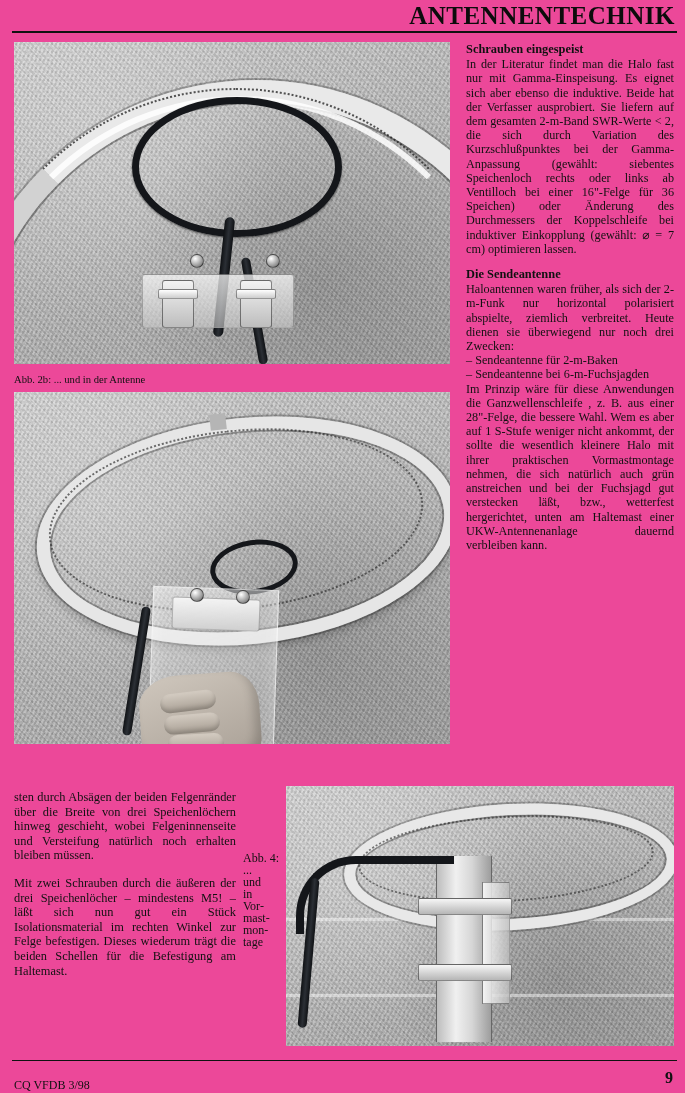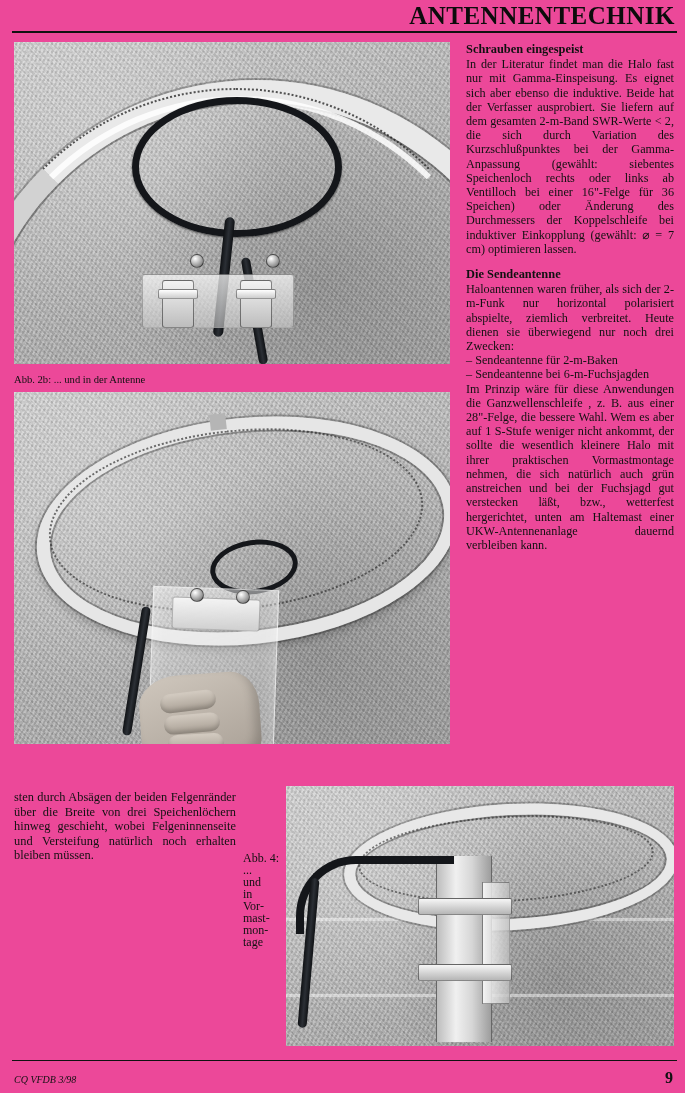--- a/index.html
+++ b/index.html
@@ -153,23 +153,22 @@
     position: absolute;
     left: 12px;
     right: 8px;
     bottom: 32px;
     height: 1.5px;
     background: #111;
   }
   .footer-left {
     position: absolute;
     left: 14px;
-    bottom: 8px;
-    font-size: 10px;
-    font-style: italic;
+    bottom: 0;
+    font-size: 12px;
   }
   .footer-right {
     position: absolute;
     right: 12px;
     bottom: 6px;
     font-size: 16px;
     font-weight: bold;
   }
 
   
@@ -560,20 +559,21 @@
     <div>in</div>
     <div>Vor-</div>
     <div>mast-</div>
     <div>mon-</div>
     <div>tage</div>
   </div>
 
   <div class="bottom-text">
     <p>sten durch Absägen der beiden Felgenränder über die Breite von drei Speichenlöchern hinweg geschieht, wobei Felgeninnenseite und Versteifung natürlich noch erhalten bleiben müssen.</p>
     <div class="gap2"></div>
+    <p>Mit zwei Schrauben durch die äußeren der drei Speichenlöcher – mindestens M5! – läßt sich nun gut ein Stück Isolationsmaterial im rechten Winkel zur Felge befestigen. Dieses wiederum trägt die beiden Schellen für die Befestigung am Haltemast.</p>
   </div>
 
   <div class="col-right">
     <div class="sub-head">Schrauben eingespeist</div>
     <p class="para">In der Literatur findet man die Halo fast nur mit Gamma-Einspeisung. Es eignet sich aber ebenso die induktive. Beide hat der Verfasser ausprobiert. Sie liefern auf dem gesamten 2-m-Band SWR-Werte &lt; 2, die sich durch Variation des Kurzschlußpunktes bei der Gamma-Anpassung (gewählt: siebentes Speichenloch rechts oder links ab Ventilloch bei einer 16"-Felge für 36 Speichen) oder Änderung des Durchmessers der Koppelschleife bei induktiver Einkopplung (gewählt: ⌀ = 7 cm) optimieren lassen.</p>
     <div class="gap"></div>
     <div class="sub-head">Die Sendeantenne</div>
     <p class="para">Haloantennen waren früher, als sich der 2-m-Funk nur horizontal polarisiert abspielte, ziemlich verbreitet. Heute dienen sie überwiegend nur noch drei Zwecken:</p>
     <p class="para">– Sendeantenne für 2-m-Baken</p>
     <p class="para">– Sendeantenne bei 6-m-Fuchsjagden</p>

